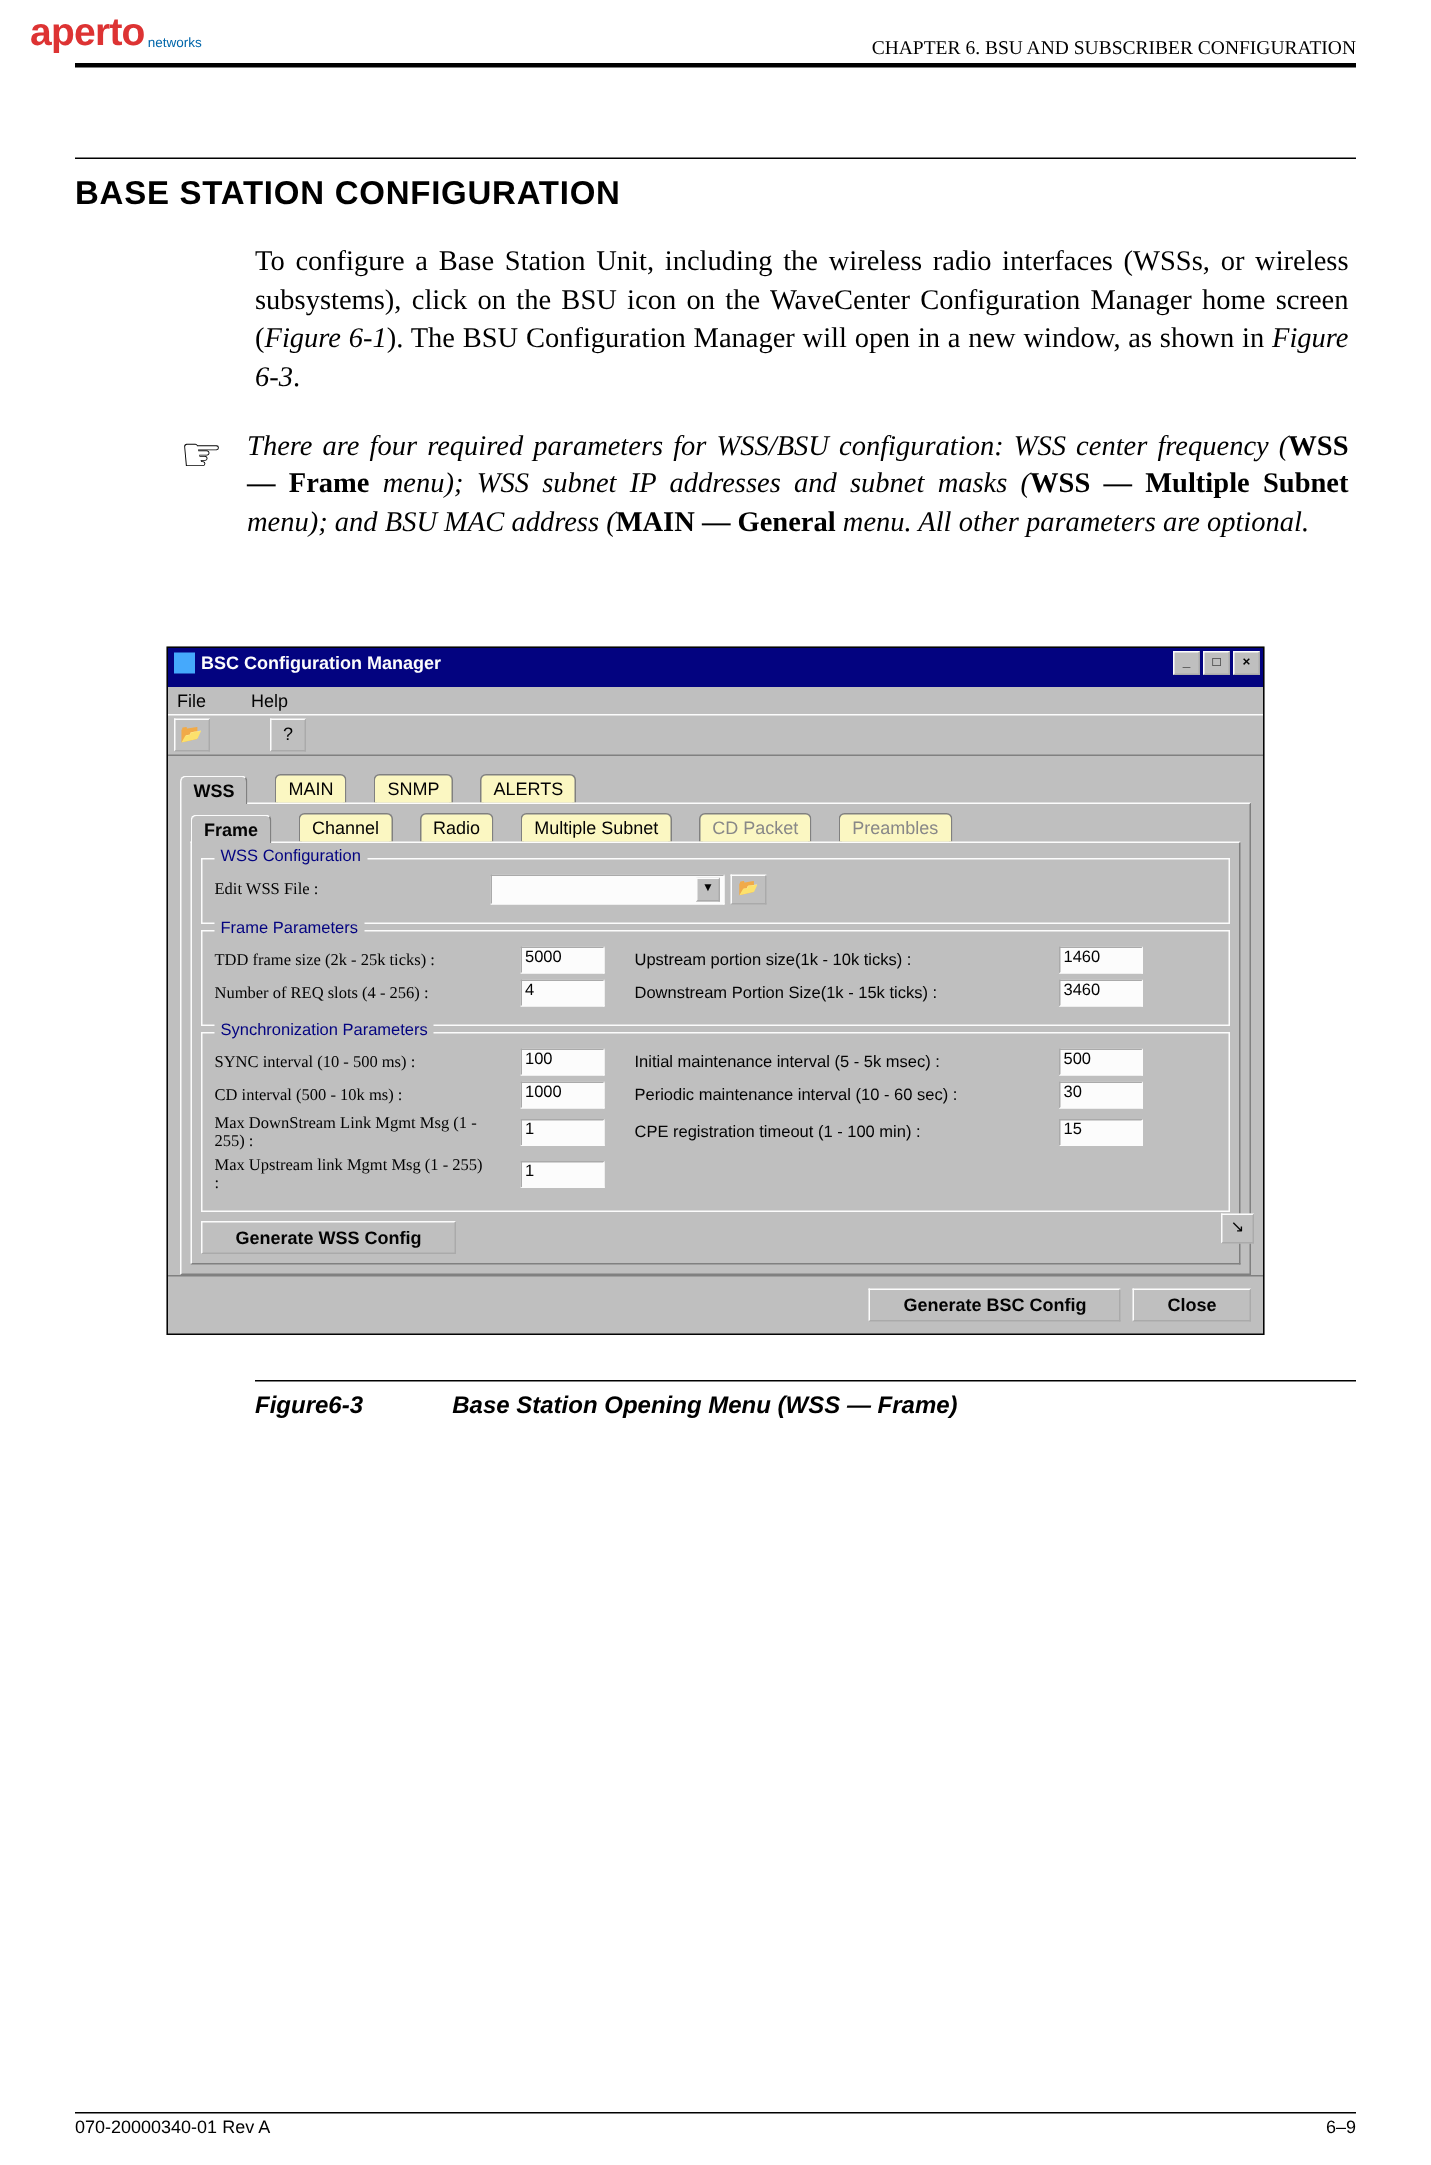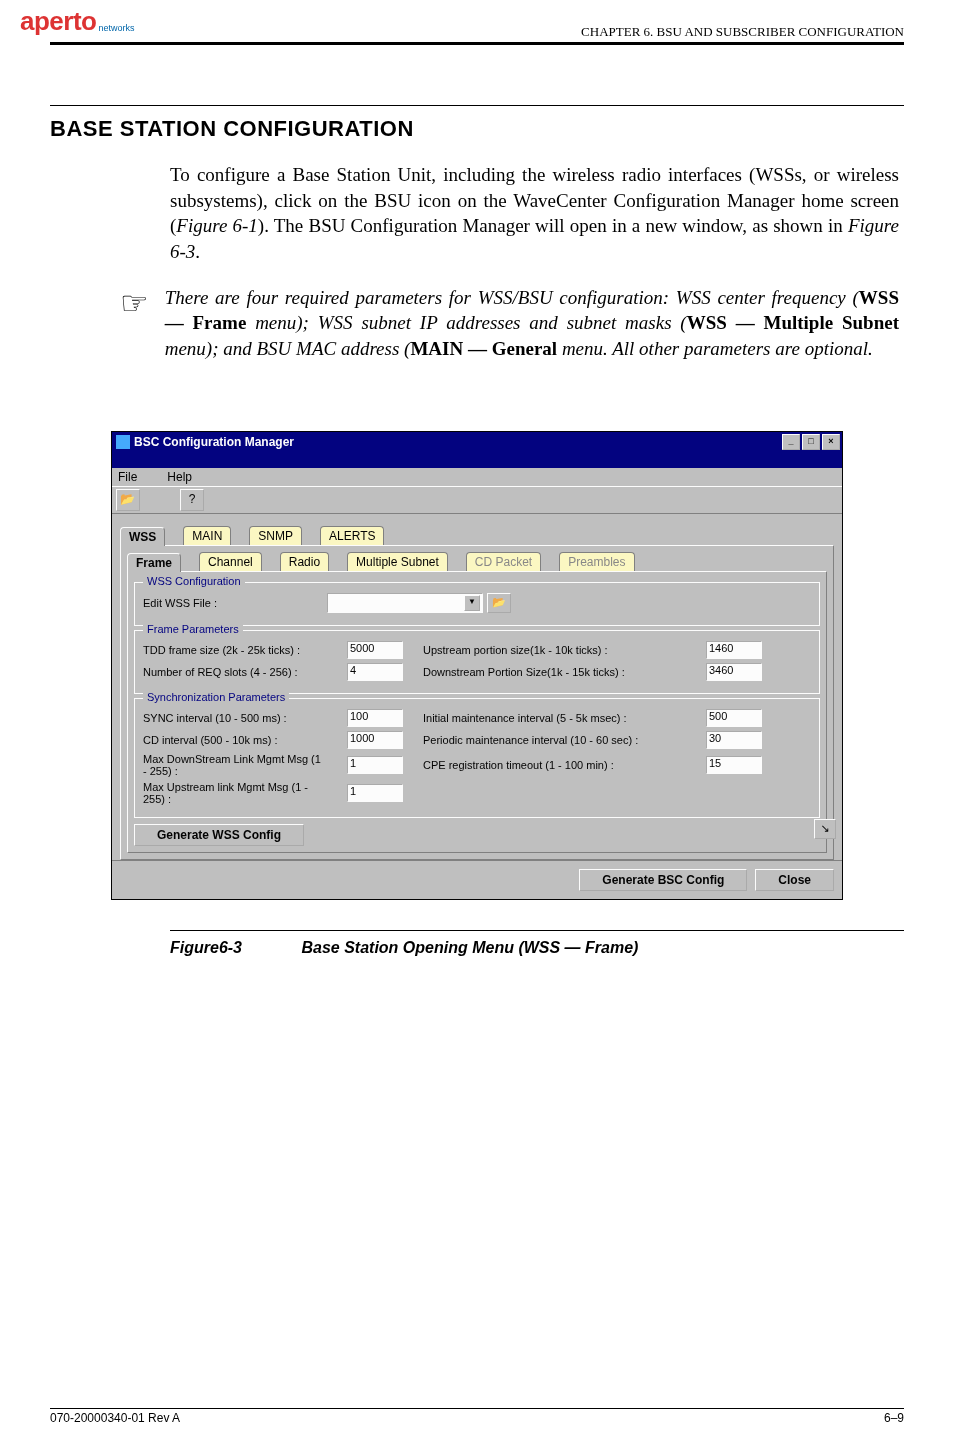--- a/index.html
+++ b/index.html
@@ -100,21 +100,21 @@
     color: #000;
     position: relative;
     filter: blur(0.3px) contrast(0.98);
   }
   .titlebar {
     display: flex;
     justify-content: space-between;
     align-items: center;
     background: #000080;
     color: #fff;
-    padding: 2px 2px 18px 4px;
+    padding: 2px 2px 8px 4px;
     font-weight: bold;
     font-size: 12px;
   }
   .titlebar-left { display: flex; gap: 4px; align-items: center; }
   .titlebar-icon {
     width: 14px; height: 14px;
     background: #4af;
     display: inline-block;
   }
   .win-buttons { display: flex; gap: 2px; }
@@ -192,21 +192,21 @@
     background: #c0c0c0;
     padding: 0 4px;
     color: #000080;
     font-size: 11px;
   }
   .form-row {
     display: flex;
     align-items: center;
     margin: 4px 0;
   }
-  .label-l { width: 184px; font-size: 11px; }
+  .label-l { width: 184px; font-size: 11px; font-family: Liberation Serif, serif; }
   .label-r { width: 263px; font-size: 11px; margin-left: 20px; }
   .input {
     border: 1px inset #fff;
     background: #fff;
     height: 16px;
     font-size: 11px;
     padding: 0 2px;
   }
   .input.w1 { width: 50px; margin-left: 20px; }
   .select {

